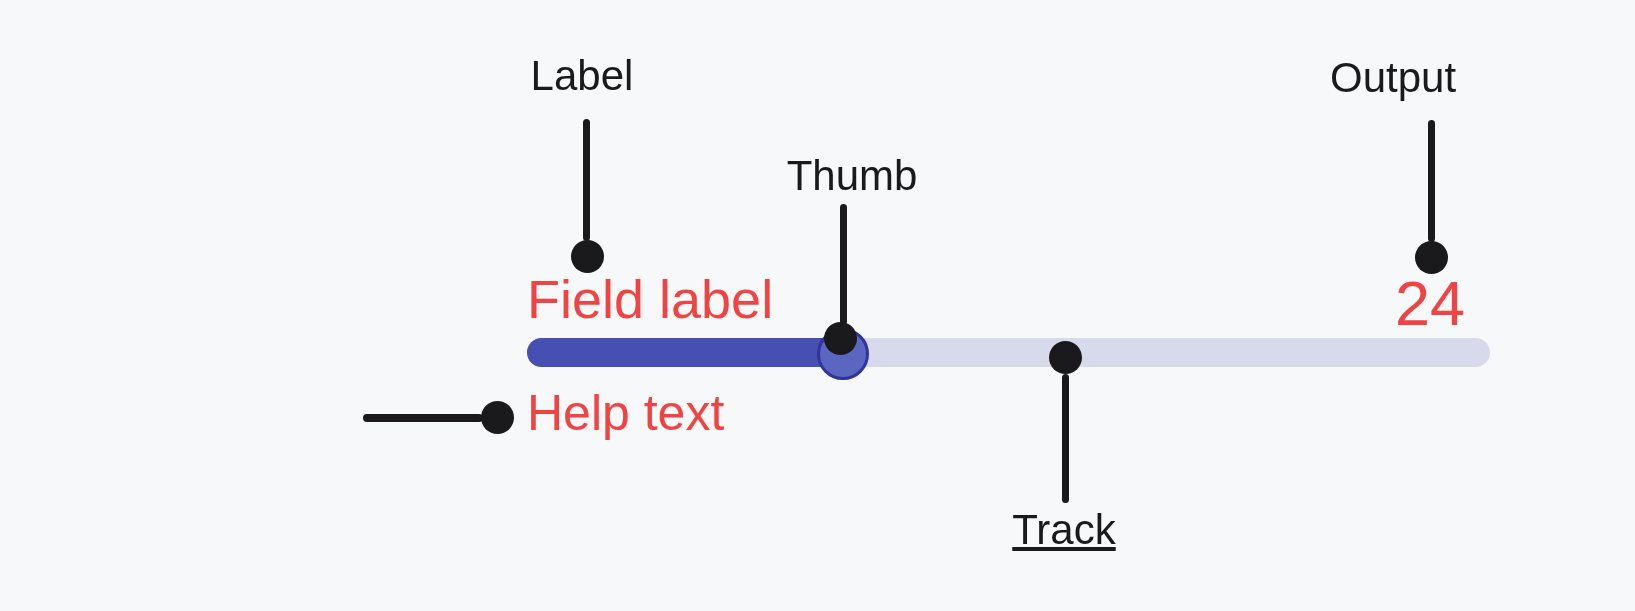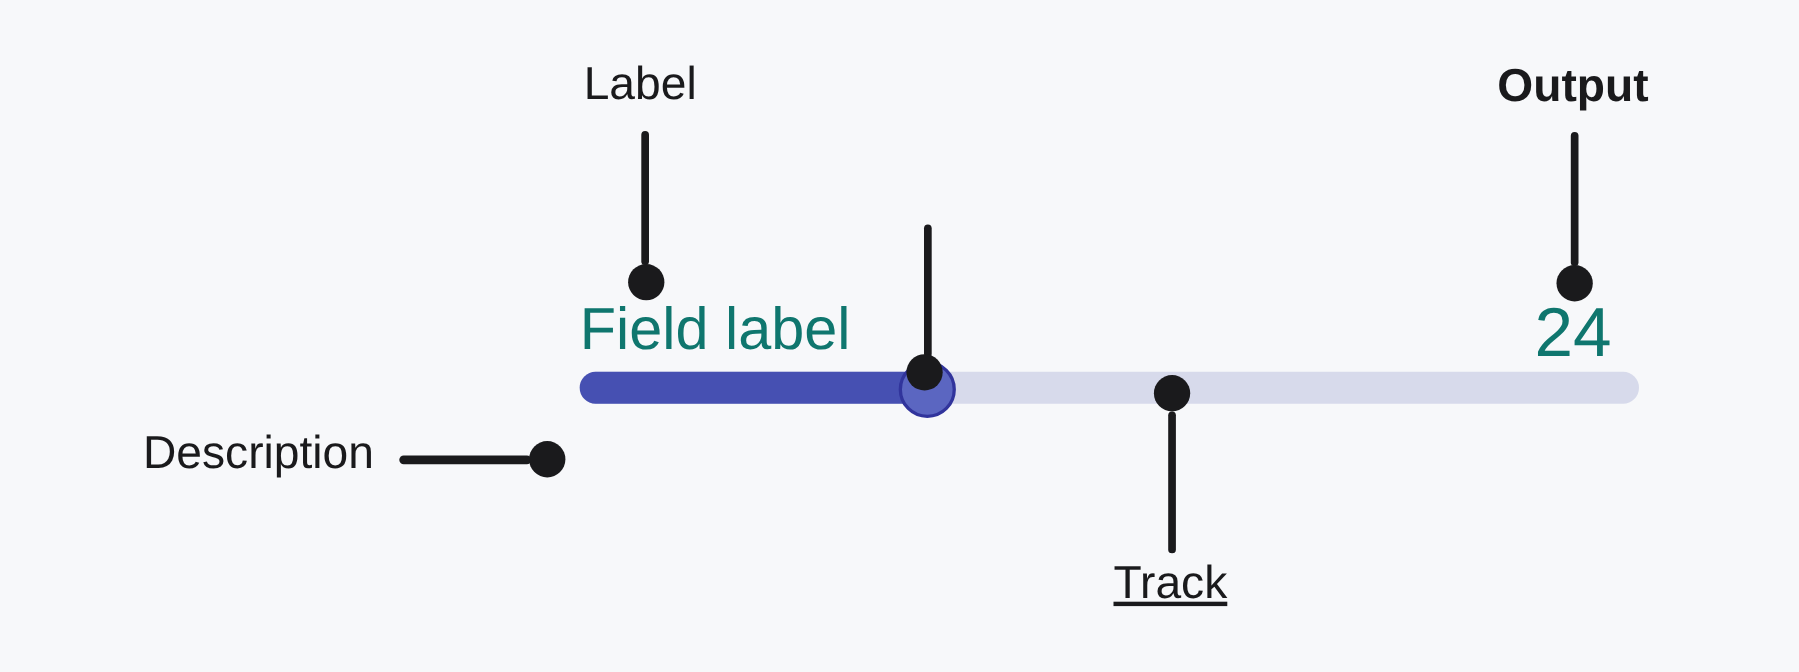--- a/index.html
+++ b/index.html
@@ -38,36 +38,36 @@
   }
   
   .label-text   { left: 482px;  top: 55px;  width: 200px; text-align: center; }
   .label-line   { left: 583px;  top: 119px; width: 7px;   height: 122px; }
   .label-dot    { left: 571px;  top: 240px; }
 
   .thumb-text   { left: 752px;  top: 155px; width: 200px; text-align: center; }
   .thumb-line   { left: 840px;  top: 204px; width: 7px;   height: 121px; }
   .thumb-dot    { left: 824px;  top: 322px; }
 
-  .output-text  { left: 1330px; top: 57px;  width: 200px; text-align: center; font-weight: bold; }
+  .output-text  { left: 1330px; top: 57px;  width: 200px; text-align: left; }
   .output-line  { left: 1428px; top: 120px; width: 7px;   height: 122px; }
   .output-dot   { left: 1415px; top: 241px; }
 
   .desc-text    { left: 100px;  top: 390px; width: 240px; text-align: right; }
   .desc-line    { left: 363px;  top: 414px; width: 120px; height: 8px; }
   .desc-dot     { left: 481px;  top: 401px; }
 
   .track-dot    { left: 1049px; top: 341px; }
   .track-line   { left: 1062px; top: 374px; width: 7px;   height: 129px; }
   .track-text   { left: 964px;  top: 509px; width: 200px; text-align: center; text-decoration: underline; }
 
   
   .comp-text {
     position: absolute;
-    color: #0f766e;
+    color: #ef4444;
     line-height: 1;
     white-space: nowrap;
   }
   .field-label {
     left: 527px;
     top: 272px;
     font-size: 54px;
   }
   .output-value {
     left: 1355px;
@@ -115,37 +115,38 @@
 </style>
 </head>
 <body>
 
 <div class="canvas">
 
   <div class="ann-text label-text">Label</div>
   <div class="ann-line label-line"></div>
   <div class="ann-dot label-dot"></div>
 
+  <div class="ann-text thumb-text">Thumb</div>
   <div class="ann-line thumb-line"></div>
   <div class="ann-dot thumb-dot"></div>
 
   <div class="ann-text output-text">Output</div>
   <div class="ann-line output-line"></div>
   <div class="ann-dot output-dot"></div>
 
-  <div class="ann-text desc-text">Description</div>
   <div class="ann-line desc-line"></div>
   <div class="ann-dot desc-dot"></div>
 
   <div class="ann-dot track-dot"></div>
   <div class="ann-line track-line"></div>
   <div class="ann-text track-text">Track</div>
 
   <div class="comp-text field-label">Field label</div>
   <div class="comp-text output-value">24</div>
 
   <div class="slider-track">
     <div class="slider-fill"></div>
   </div>
   <div class="slider-thumb"></div>
 
+  <div class="comp-text help-text">Help text</div>
 
 </div>
 
 </body></html>

